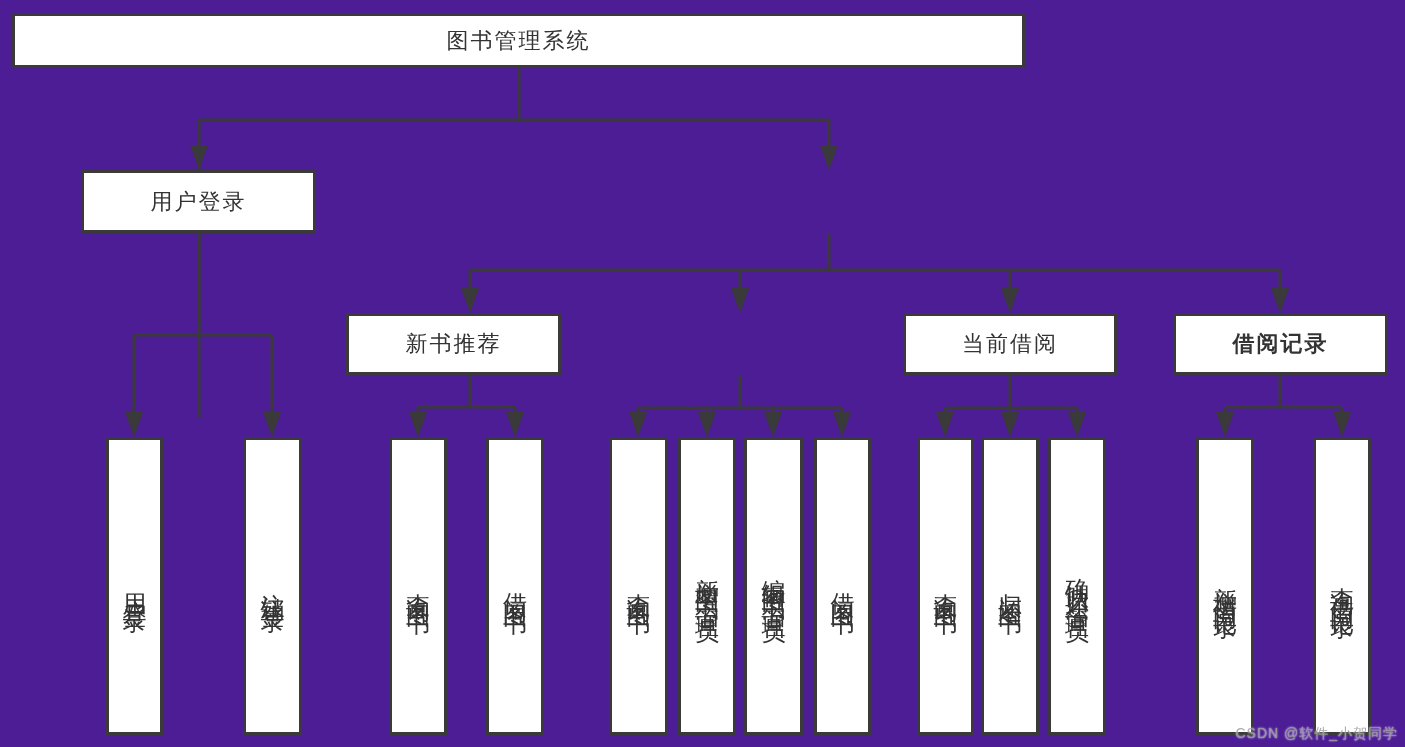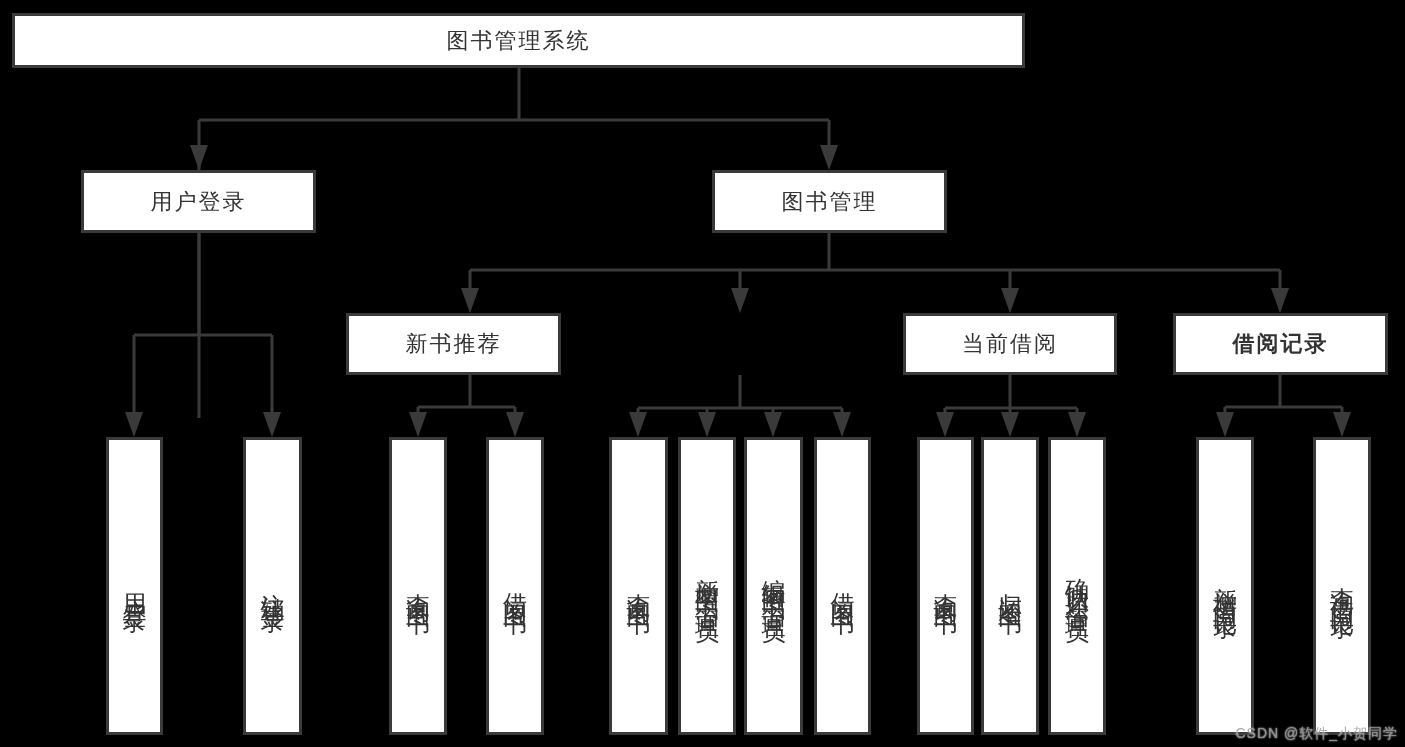--- a/index.html
+++ b/index.html
@@ -1,20 +1,20 @@
 <!DOCTYPE html>
 <html><head>
 <meta charset="utf-8">
 <style>
   html, body { margin: 0; padding: 0; background: #ffffff; }
   #stage {
     position: relative;
     width: 1405px;
     height: 747px;
-    background: #000000;
+    background: #4c1d95;
     font-family: "Liberation Sans", "DejaVu Sans", sans-serif;
     overflow: hidden;
   }
   #wires {
     position: absolute;
     left: 0; top: 0;
     width: 1405px; height: 747px;
   }
   .box {
     position: absolute;
@@ -109,23 +109,20 @@
     </g>
   </svg>
 
   <div class="box n-root">
     <span class="h-label">图书管理系统</span>
   </div>
 
   <div class="box n-user">
     <span class="h-label">用户登录</span>
   </div>
-  <div class="box n-mgmt">
-    <span class="h-label">图书管理</span>
-  </div>
 
   <div class="box n-rec">
     <span class="h-label">新书推荐</span>
   </div>
   <div class="box n-current">
     <span class="h-label">当前借阅</span>
   </div>
   <div class="box n-records">
     <span class="h-label">借阅记录</span>
   </div>

